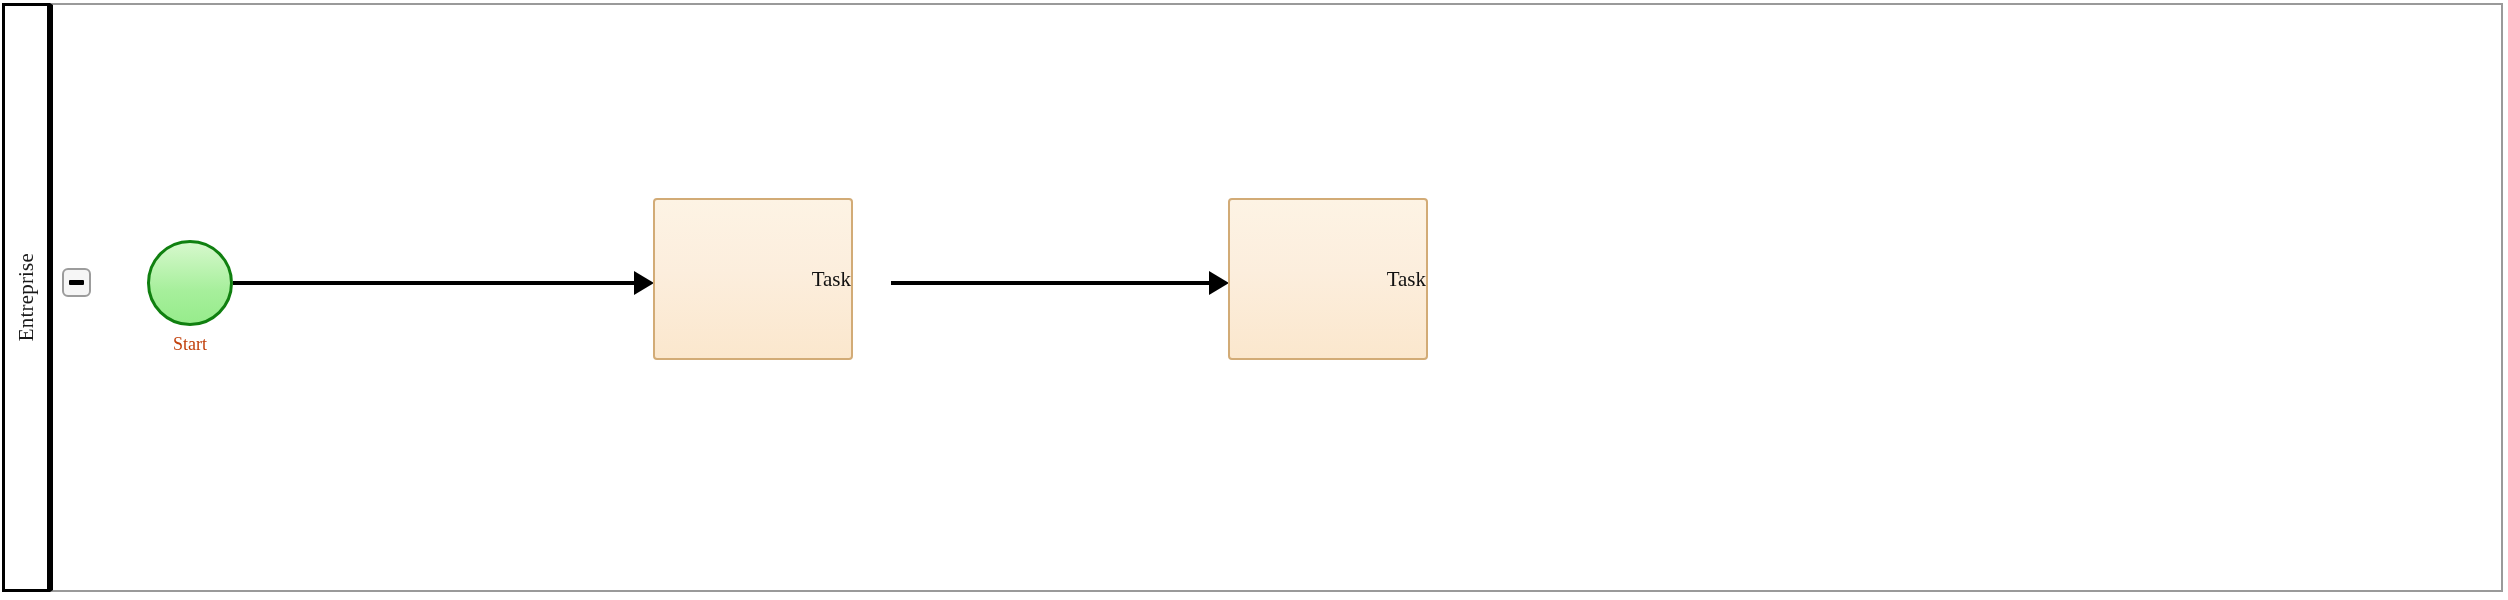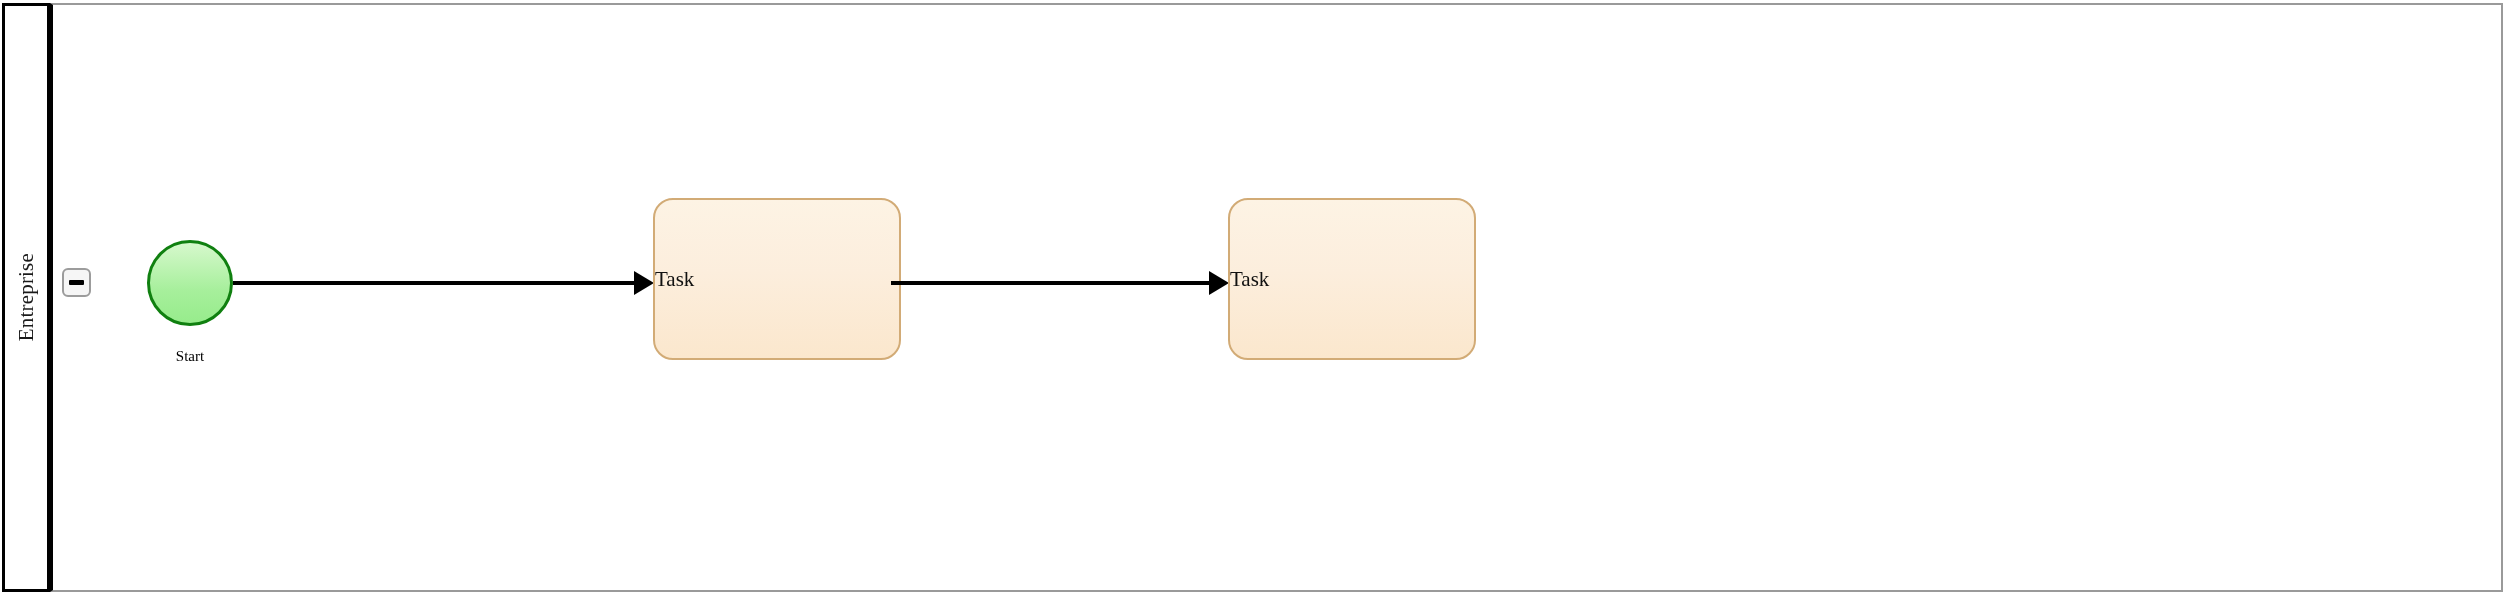--- a/index.html
+++ b/index.html
@@ -100,40 +100,40 @@
     width: 86px;
     height: 86px;
     box-sizing: border-box;
     border: 3px solid #108010;
     border-radius: 50%;
     background: linear-gradient(to bottom, #d6f8cc 0%, #a6ef9b 60%, #97ec8c 100%);
   }
   .start-label {
     position: absolute;
     left: 100px;
-    top: 348px;
+    top: 334px;
     width: 180px;
     text-align: center;
-    font-size: 15px;
-    color: #000000;
+    font-size: 18px;
+    color: #c2410c;
     white-space: nowrap;
   }
 
   
   .task {
     position: absolute;
     box-sizing: border-box;
-    width: 248px;
+    width: 200px;
     height: 162px;
     border: 2px solid #d2ab76;
-    border-radius: 20px;
+    border-radius: 4px;
     background: linear-gradient(to bottom, #fdf3e4 0%, #fceedd 45%, #fbe7cd 100%);
     display: flex;
     align-items: center;
-    justify-content: flex-start;
+    justify-content: flex-end;
   }
   .task-label {
     font-size: 21px;
     color: #111111;
     white-space: nowrap;
   }
   #task-1 { left: 653px; top: 198px; }
   #task-2 { left: 1228px; top: 198px; }
 
   

